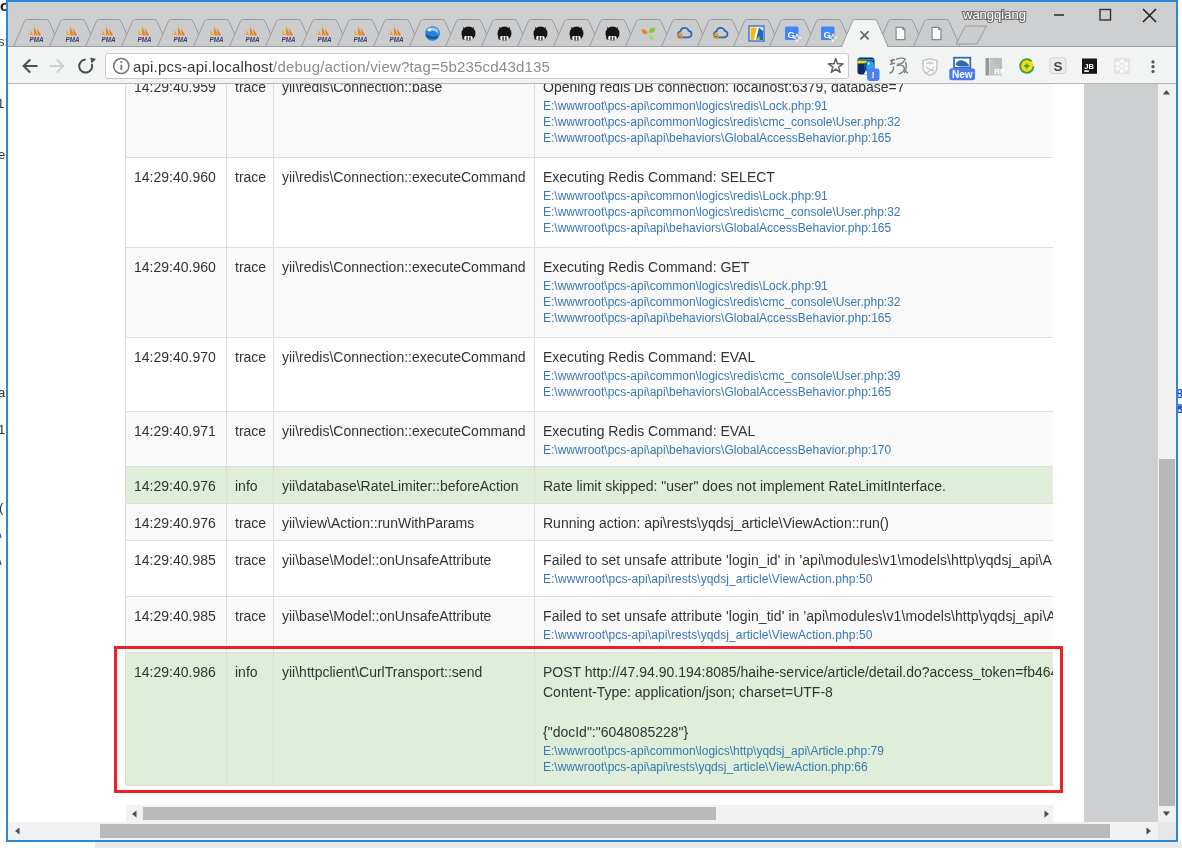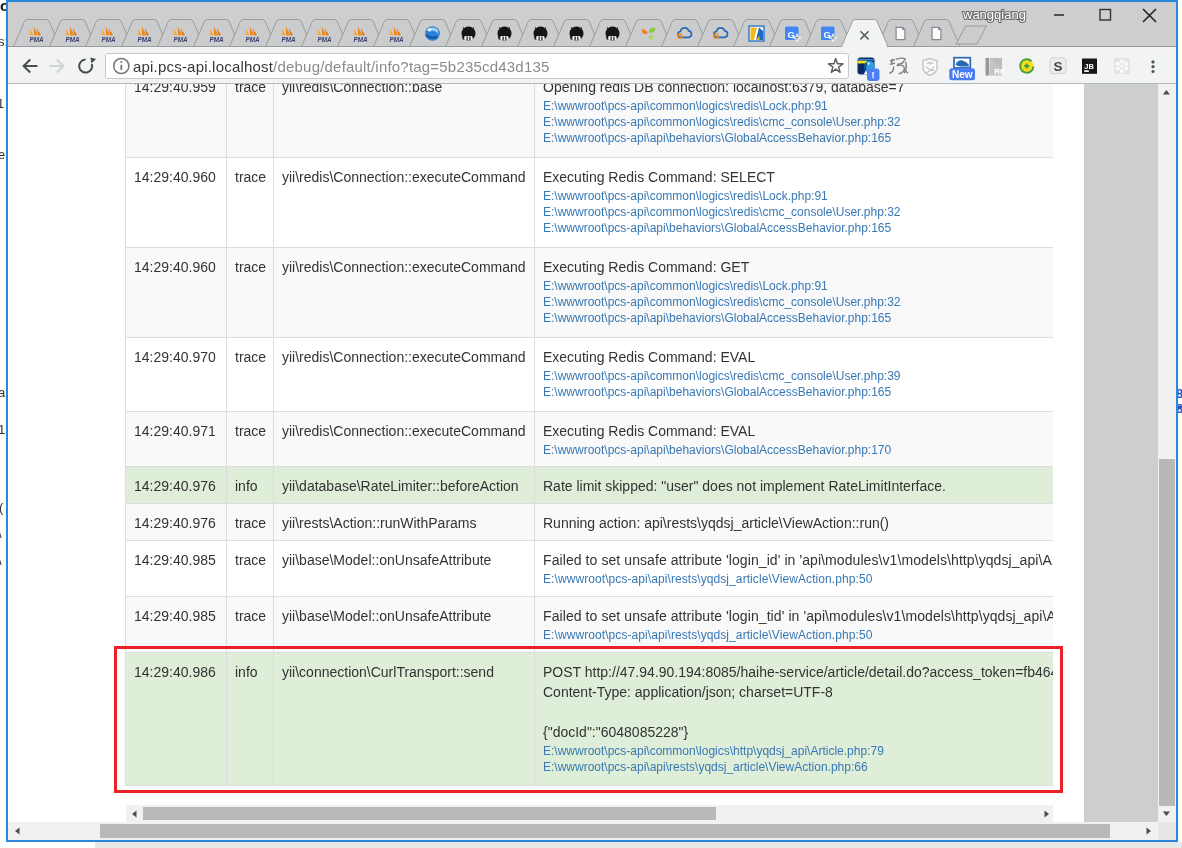--- a/index.html
+++ b/index.html
@@ -234,21 +234,21 @@
   <circle cx="1122" cy="66.2" r="1.7"></circle>
  </g>
 </g>
 <g fill="#4a545e">
       <circle cx="1153" cy="61.9" r="1.6"></circle>
       <circle cx="1153" cy="66.7" r="1.6"></circle>
       <circle cx="1153" cy="71.5" r="1.6"></circle>
     </g>
   </svg>
 
-<div class="abs" style="left:133px;top:58px;font:15px 'Liberation Sans';color:#38383a;white-space:nowrap;letter-spacing:0.2px;">api.pcs-api.localhost<span style="color:#8b8b8d;">/debug/default/info?tag=5b235cd43d135</span></div>
+<div class="abs" style="left:133px;top:58px;font:15px 'Liberation Sans';color:#38383a;white-space:nowrap;letter-spacing:0.2px;">api.pcs-api.localhost<span style="color:#8b8b8d;">/debug/action/view?tag=5b235cd43d135</span></div>
 
 <div class="abs" id="content" style="left:8px;top:84px;width:1076px;height:738px;background:#fff;overflow:hidden;">
 
   <div class="abs" style="left:117px;top:-17px;width:928px;height:723px;overflow:hidden;">
     <table id="logtable">
       <colgroup>
           <col style="width:101px">
           <col style="width:47px">
           <col style="width:261px">
           <col style="width:1100px">
@@ -308,21 +308,21 @@
           </tr>
       <tr class="grn" style="height:37px">
             <td>14:29:40.976</td>
             <td>info</td>
             <td>yii\database\RateLimiter::beforeAction</td>
         <td>Rate limit skipped: "user" does not implement RateLimitInterface.</td>
           </tr>
       <tr class="odd" style="height:37px">
             <td>14:29:40.976</td>
             <td>trace</td>
-            <td>yii\rests\Action::runWithParams</td>
+            <td>yii\view\Action::runWithParams</td>
         <td>Running action: api\rests\yqdsj_article\ViewAction::run()</td>
           </tr>
       <tr style="height:56px">
             <td>14:29:40.985</td>
             <td>trace</td>
             <td>yii\base\Model::onUnsafeAttribute</td>
         <td style="letter-spacing:0.08px">Failed to set unsafe attribute 'login_id' in 'api\modules\v1\models\http\yqdsj_api\Article'.
           <ul>
                 <li>E:\wwwroot\pcs-api\api\rests\yqdsj_article\ViewAction.php:50</li>
               </ul></td>
@@ -332,21 +332,21 @@
             <td>trace</td>
             <td>yii\base\Model::onUnsafeAttribute</td>
         <td style="letter-spacing:0.08px">Failed to set unsafe attribute 'login_tid' in 'api\modules\v1\models\http\yqdsj_api\Article'.
           <ul>
                 <li>E:\wwwroot\pcs-api\api\rests\yqdsj_article\ViewAction.php:50</li>
               </ul></td>
           </tr>
       <tr class="grn" style="height:133px">
             <td>14:29:40.986</td>
             <td>info</td>
-            <td>yii\connection\CurlTransport::send</td>
+            <td>yii\httpclient\CurlTransport::send</td>
         <td>POST http://47.94.90.194:8085/haihe-service/article/detail.do?access_token=fb4640a2-69b5-4b3c-8e17<br>
             Content-Type: application/json; charset=UTF-8<br>
             <br>
             {"docId":"6048085228"}
           <ul>
                 <li>E:\wwwroot\pcs-api\common\logics\http\yqdsj_api\Article.php:79</li>
               <li>E:\wwwroot\pcs-api\api\rests\yqdsj_article\ViewAction.php:66</li>
               </ul></td>
           </tr>
     </tbody>

